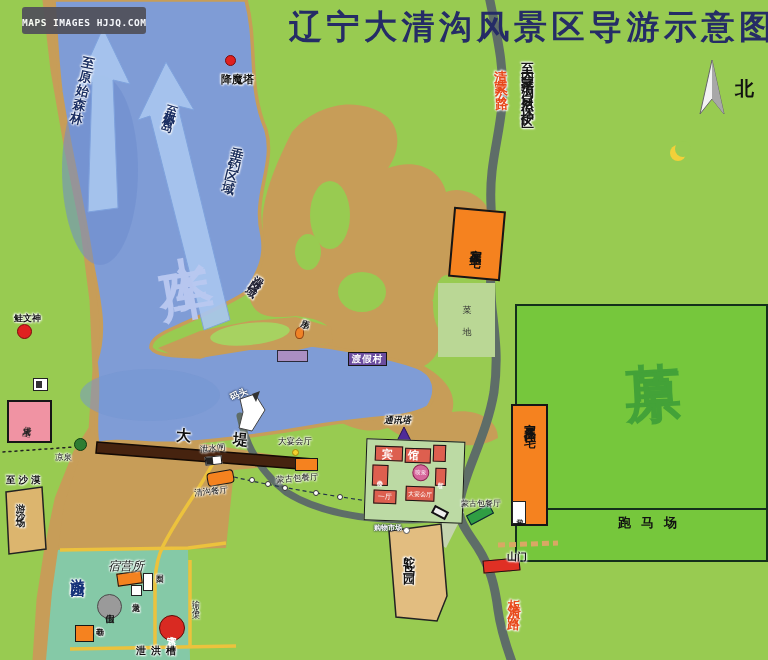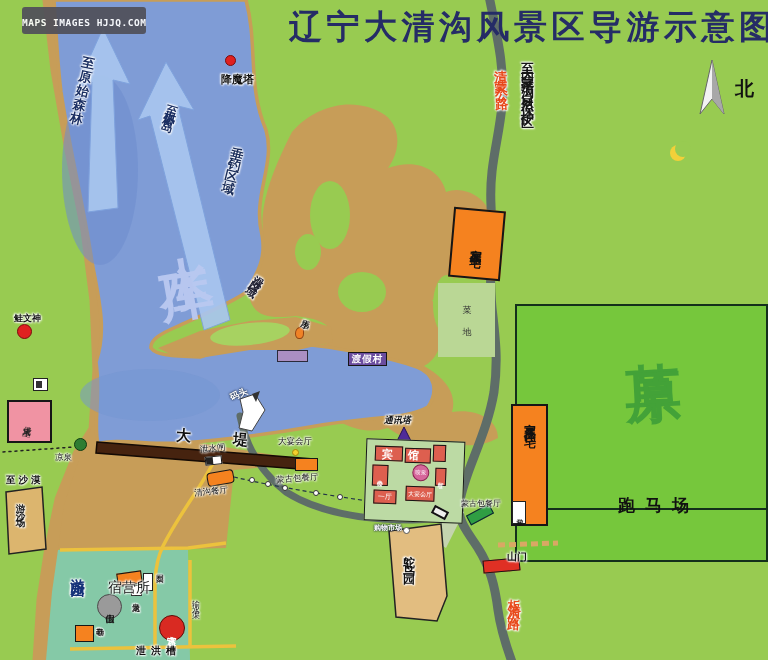--- a/index.html
+++ b/index.html
@@ -187,39 +187,39 @@
 <div class="lbl v b h" style="left:229px;top:136px;font-size:13px;letter-spacing:12px;transform:rotate(14deg);color:#1a2d5a;">垂钓区域</div>
 <div class="lbl v b h" style="left:256px;top:268px;font-size:11px;letter-spacing:4px;transform:rotate(34deg);color:#223;">滑沙区域</div>
 <div class="lbl v b" style="left:146px;top:214px;font-size:54px;letter-spacing:8px;transform:rotate(-10deg);color:#bac9f1;opacity:.95;">水库</div>
 <div class="lbl b dh" style="left:230px;top:390px;font-size:9px;color:#fff;transform:rotate(-22deg);">码头</div>
 
 <div class="lbl b h" style="left:221px;top:74px;font-size:11px;">降魔塔</div>
 <div class="lbl v b h" style="left:494px;top:60px;font-size:13px;letter-spacing:9px;color:#e8481a;transform:rotate(-3deg);">清蒙公路</div>
 <div class="lbl v b h" style="left:521px;top:52px;font-size:13px;letter-spacing:6px;color:#161616;">至内蒙清沟自然保护区</div>
 
 <div class="lbl v b" style="left:622px;top:318px;font-size:56px;letter-spacing:10px;color:#3f9f38;opacity:.92;transform:rotate(-3deg);">草原</div>
-<div class="lbl b" style="left:618px;top:497px;font-size:17px;letter-spacing:10px;">跑马场</div>
+<div class="lbl b" style="left:618px;top:516px;font-size:13px;letter-spacing:10px;">跑马场</div>
 
 <div class="lbl v h" style="left:304px;top:313px;font-size:9px;transform:rotate(18deg);">小木屋</div>
 <div class="lbl b h" style="left:384px;top:416px;font-size:9px;font-style:italic;">通讯塔</div>
 <div class="lbl b h" style="left:14px;top:314px;font-size:9px;">鲑文神</div>
 <div class="lbl b h" style="left:6px;top:455px;font-size:9.5px;letter-spacing:3px;margin-top:20px;">至沙漠</div>
 <div class="lbl h" style="left:55px;top:453px;font-size:8.5px;">凉泉</div>
 <div class="lbl b h" style="left:176px;top:432px;font-size:15px;letter-spacing:42px;transform:rotate(4deg);">大堤</div>
 <div class="lbl h" style="left:200px;top:444px;font-size:8.5px;transform:rotate(-6deg);">泄水闸</div>
 <div class="lbl h" style="left:194px;top:487px;font-size:8.5px;transform:rotate(-6deg);">清沟餐厅</div>
 <div class="lbl h" style="left:278px;top:437px;font-size:8.5px;">大宴会厅</div>
 <div class="lbl h" style="left:276px;top:474px;font-size:8.5px;transform:rotate(-5deg);">蒙古包餐厅</div>
 <div class="lbl h" style="left:461px;top:500px;font-size:8px;">蒙古包餐厅</div>
 <div class="lbl b h" style="left:507px;top:552px;font-size:10px;">山门</div>
 <div class="lbl v b h" style="left:508px;top:589px;font-size:13px;letter-spacing:6px;color:#e8481a;transform:rotate(2deg);">板清公路</div>
 <div class="lbl v b h" style="left:403px;top:546px;font-size:12px;letter-spacing:9px;">鸵鸟园</div>
 <div class="lbl b dh" style="left:374px;top:525px;font-size:7px;color:#fff;">购物市场</div>
 <div class="lbl v b h" style="left:16px;top:496px;font-size:9.5px;letter-spacing:7px;">游沙场</div>
 <div class="lbl v b h" style="left:70px;top:566px;font-size:14.5px;letter-spacing:3px;color:#16337a;">游乐园</div>
-<div class="lbl h" style="left:108px;top:580px;font-size:14px;">宿营所</div>
+<div class="lbl h" style="left:108px;top:560px;font-size:12px;font-style:italic;">宿营所</div>
 <div class="lbl v h" style="left:155px;top:568px;font-size:8px;">梨园</div>
 <div class="lbl v h" style="left:131px;top:597px;font-size:8px;">清龙泉</div>
 <div class="lbl v h" style="left:95px;top:621px;font-size:8px;">恭勒寺</div>
 <div class="lbl v h" style="left:191px;top:594px;font-size:8px;letter-spacing:5px;">输水渠</div>
 <div class="lbl b h" style="left:136px;top:646px;font-size:10px;letter-spacing:5px;">泄洪槽</div>
 
 </div>
 
 </body></html>

